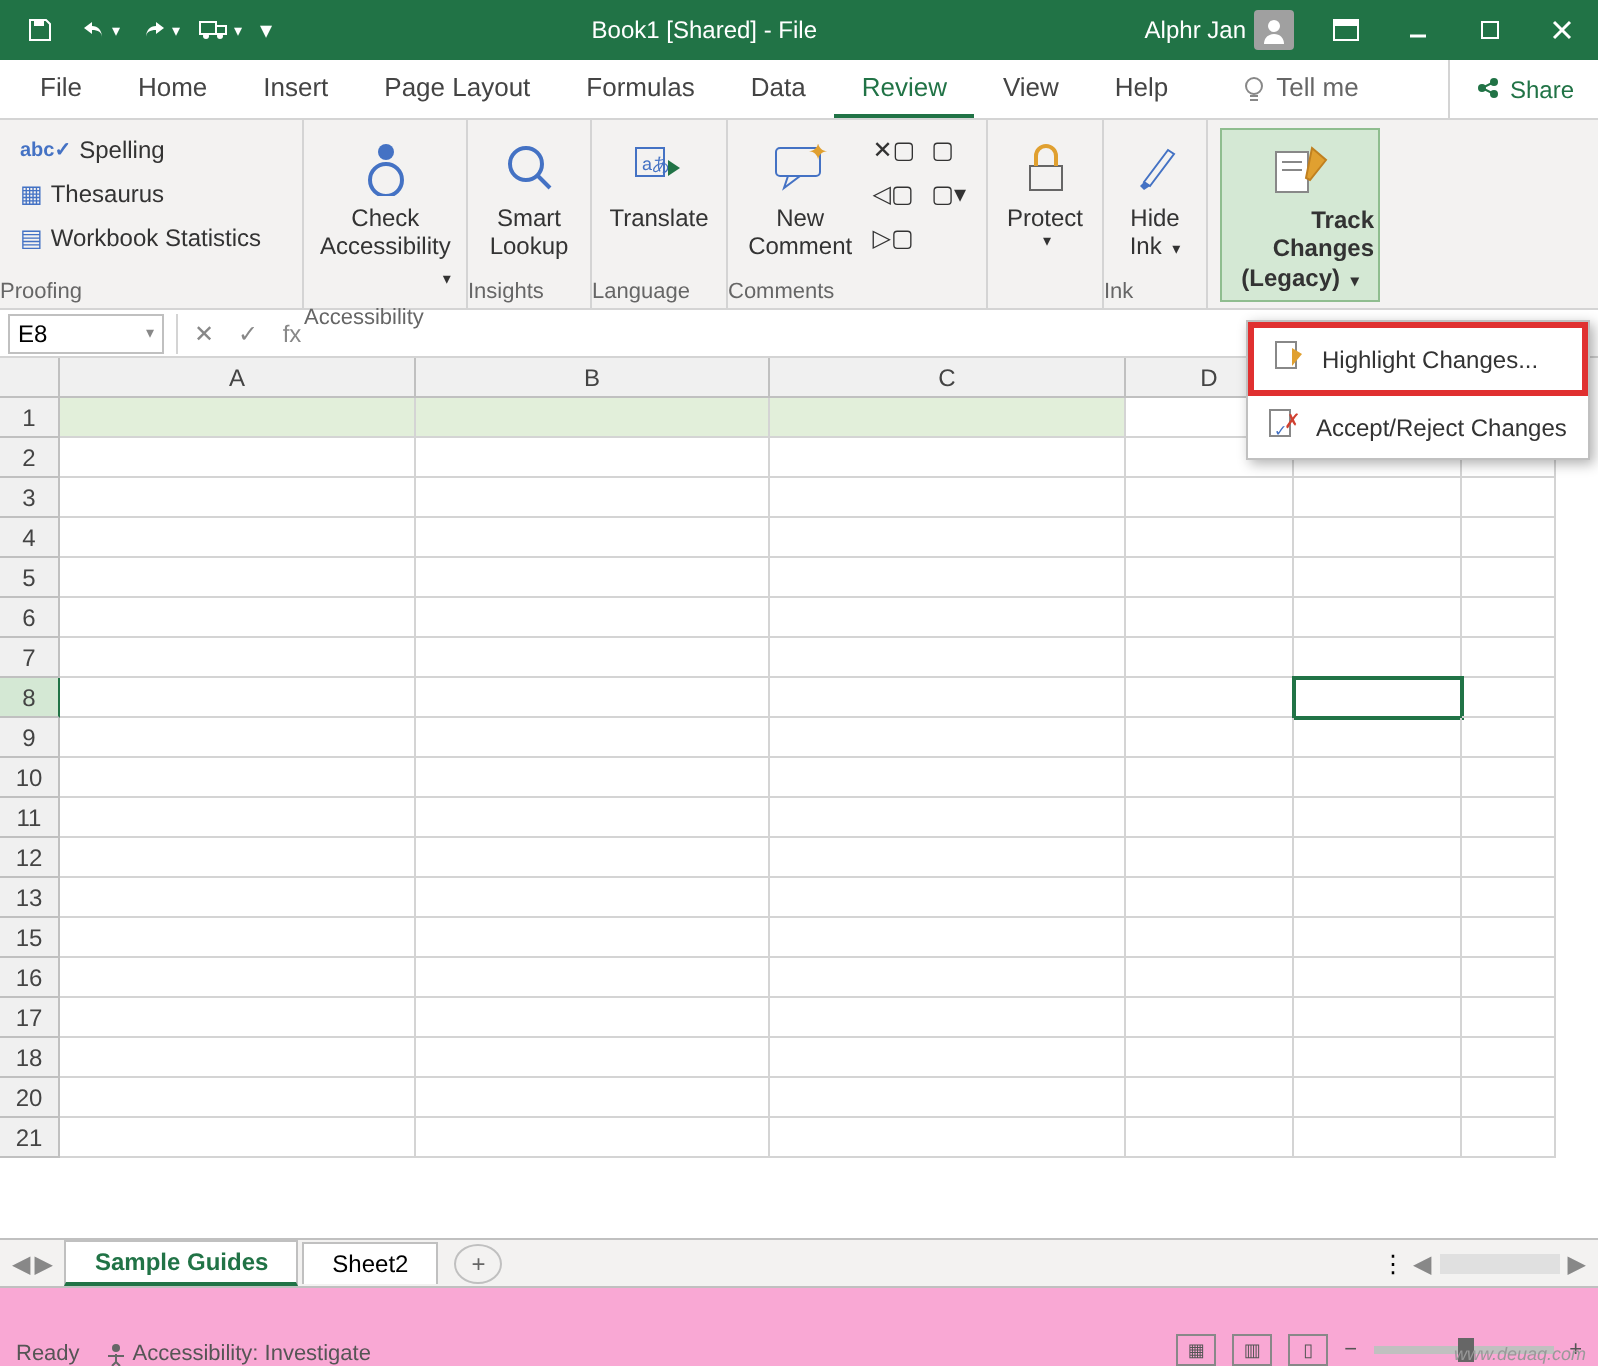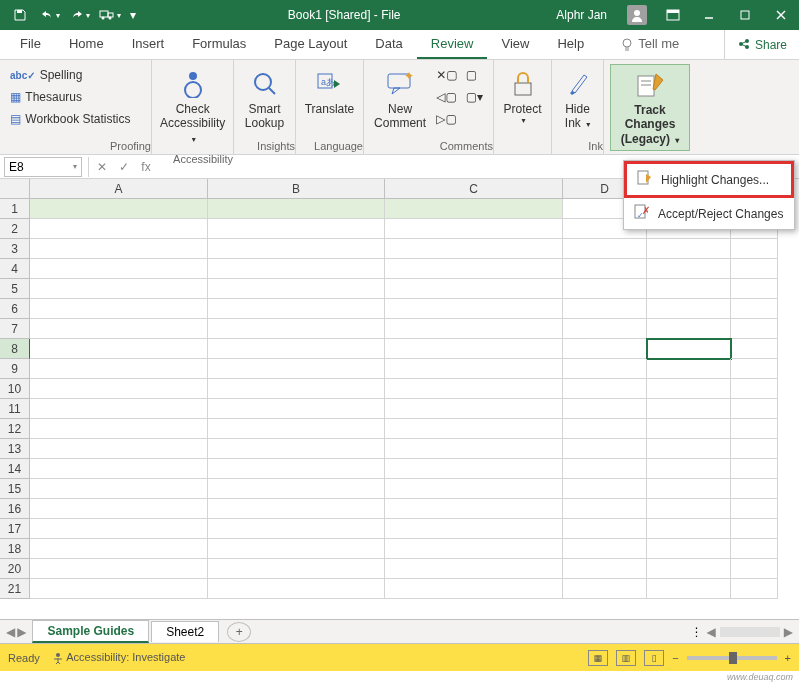--- a/index.html
+++ b/index.html
@@ -4,38 +4,38 @@
 <style>
   * { box-sizing: border-box; margin: 0; padding: 0; }
   body { font-family: "Segoe UI", Arial, sans-serif; font-size: 12px; background: #fff; width: 799px; height: 686px; overflow: hidden; position: relative; }
   
   
   .titlebar { background: #217346; height: 30px; display: flex; align-items: center; color: #fff; font-size: 12px; }
   .titlebar-left { display: flex; align-items: center; gap: 2px; padding-left: 6px; }
   .qat-btn { width: 28px; height: 24px; display: flex; align-items: center; justify-content: center; color: #fff; }
   .qat-btn svg { fill: #fff; }
   .title-text { flex: 1; text-align: center; }
-  .user-block { display: flex; align-items: center; gap: 20px; padding: 0 8px; }
+  .user-block { display: flex; align-items: center; gap: 4px; padding: 0 8px; }
   .avatar { width: 20px; height: 20px; background: #a0a0a0; border-radius: 2px; display:flex; align-items:center; justify-content:center; }
   .win-btn { width: 36px; height: 30px; display:flex; align-items:center; justify-content:center; color:#fff; }
   
   
   .ribbon-tabs { height: 30px; background: #fff; display: flex; align-items: stretch; border-bottom: 1px solid #d4d4d4; padding-left: 6px; }
   .ribbon-tab { padding: 0 14px; display: flex; align-items: center; font-size: 13px; color: #444; border-bottom: 2px solid transparent; }
   .ribbon-tab.active { color: #217346; border-bottom-color: #217346; font-weight:400; }
   .tell-me { display: flex; gap: 4px; color:#666; margin-left:8px; }
   .share-btn-tab { margin-left: auto; padding: 0 12px; display:flex; align-items:center; gap:4px; color:#217346; border-left:1px solid #d4d4d4; }
   
   
   .ribbon-body { height: 95px; background: #f3f2f1; display: flex; border-bottom: 1px solid #d4d4d4; }
   .ribbon-group { border-right: 1px solid #d4d4d4; display: flex; flex-direction: column; position:relative; }
   .group-content { flex:1; display:flex; align-items:flex-start; padding:4px 6px; }
-  .group-label { text-align:right; font-size:11px; color:#666; padding-bottom:2px; }
+  .group-label { text-align:left; font-size:11px; color:#666; padding-bottom:2px; }
   .small-btn { display:flex; align-items:center; gap:4px; padding:2px 4px; font-size:12px; color:#333; height:22px; }
-  .big-btn { display:flex; flex-direction:column; align-items:center; justify-content:flex-start; width:72px; padding:4px 2px; font-size:12px; color:#333; text-align:center; line-height:1.2; }
+  .big-btn { display:flex; flex-direction:column; align-items:center; justify-content:flex-start; width:72px; padding:4px 2px; font-size:12px; color:#333; text-align:right; line-height:1.2; }
   .big-btn .icon { width:32px; height:32px; margin-bottom:2px; display:flex; align-items:center; justify-content:center; }
   .big-btn.active { background:#d4e8d4; border:1px solid #8fbd8f;font-weight:bold; }
   .stack { display:flex; flex-direction:column; gap:0px; }
   .drop-arrow { font-size:8px; margin-left:2px; }
   
   
   .dropdown { position:absolute; top:160px; left:623px; background:#fff; border:1px solid #c0c0c0; box-shadow:2px 2px 6px rgba(0,0,0,0.3); width:172px; z-index:100; }
   .dropdown-item { display:flex; align-items:center; gap:8px; padding:6px 10px; font-size:12px; color:#333; }
   .dropdown-item.highlighted { border:3px solid #e03030; }
   
@@ -62,21 +62,21 @@
   
   
   .sheet-tabs { height:24px; border-top:1px solid #c0c0c0; display:flex; align-items:center; background:#f3f2f1; font-size:12px; }
   .sheet-nav { display:flex; gap:2px; padding:0 6px; color:#888; }
   .sheet-tab { padding:3px 14px; background:#fff; border:1px solid #c0c0c0; border-bottom:none; margin-right:2px; }
   .sheet-tab.active { border-bottom:2px solid #217346; font-weight:700; color:#217346; }
   .new-sheet { width:24px; height:20px; display:flex; align-items:center; justify-content:center; color:#666; border:1px solid #c0c0c0; border-radius:50%; margin-left:6px; }
   .sheet-right { margin-left:auto; display:flex; align-items:center; gap:4px; padding-right:6px; }
   
   
-  .status-bar { height:28px; background:#fde047; border-top:1px solid #c0c0c0; display:flex; align-items:center; font-size:11px; color:#555; padding:0 8px; }
+  .status-bar { height:40px; background:#f9a8d4; border-top:1px solid #c0c0c0; display:flex; align-items:flex-end; font-size:11px; color:#555; padding:0 8px; }
   .status-right { margin-left:auto; display:flex; align-items:center; gap:8px; }
   .view-btn { width:20px; height:16px; border:1px solid #888; display:flex; align-items:center; justify-content:center; font-size:9px; }
   .zoom-slider { width:90px; height:4px; background:#c0c0c0; position:relative; }
   .zoom-thumb { width:8px; height:12px; background:#666; position:absolute; left:42px; top:-4px; }
   .watermark { position:absolute; right:6px; bottom:4px; font-size:9px; color:#999; font-style:italic; }
 </style>
 </head>
 <body>
 
 <div class="titlebar">
@@ -141,22 +141,22 @@
         <line x1="2" y1="2" x2="10" y2="10" stroke="#fff" stroke-width="1.5"></line>
         <line x1="10" y1="2" x2="2" y2="10" stroke="#fff" stroke-width="1.5"></line>
       </svg>
     </div>
 </div>
 
 <div class="ribbon-tabs" id="ribbon-tabs-container">
 <div class="ribbon-tab">File</div>
     <div class="ribbon-tab">Home</div>
     <div class="ribbon-tab">Insert</div>
+    <div class="ribbon-tab">Page Layout</div>
     <div class="ribbon-tab">Formulas</div>
-    <div class="ribbon-tab">Page Layout</div>
     <div class="ribbon-tab">Data</div>
     <div class="ribbon-tab active">Review</div>
     <div class="ribbon-tab">View</div>
     <div class="ribbon-tab">Help</div>
     <div class="ribbon-tab tell-me">
       <svg width="14" height="14">
         <circle cx="7" cy="6" r="4" fill="none" stroke="#888"></circle>
         <line x1="5" y1="11" x2="9" y2="11" stroke="#888"></line>
         <line x1="5" y1="13" x2="9" y2="13" stroke="#888"></line>
       </svg>
@@ -474,29 +474,20 @@
     <div class="row">
       <div class="row-header">13</div>
       <div class="cell" style="width: 178px;"></div>
       <div class="cell" style="width: 177px;"></div>
       <div class="cell" style="width: 178px;"></div>
       <div class="cell" style="width: 84px;"></div>
       <div class="cell" style="width: 84px;"></div>
       <div class="cell" style="width: 47px;"></div>
     </div>
     <div class="row">
-      <div class="row-header">14</div>
-      <div class="cell" style="width: 178px;"></div>
-      <div class="cell" style="width: 177px;"></div>
-      <div class="cell" style="width: 178px;"></div>
-      <div class="cell" style="width: 84px;"></div>
-      <div class="cell" style="width: 84px;"></div>
-      <div class="cell" style="width: 47px;"></div>
-    </div>
-    <div class="row">
       <div class="row-header">15</div>
       <div class="cell" style="width: 178px;"></div>
       <div class="cell" style="width: 177px;"></div>
       <div class="cell" style="width: 178px;"></div>
       <div class="cell" style="width: 84px;"></div>
       <div class="cell" style="width: 84px;"></div>
       <div class="cell" style="width: 47px;"></div>
     </div>
     <div class="row">
       <div class="row-header">16</div>

